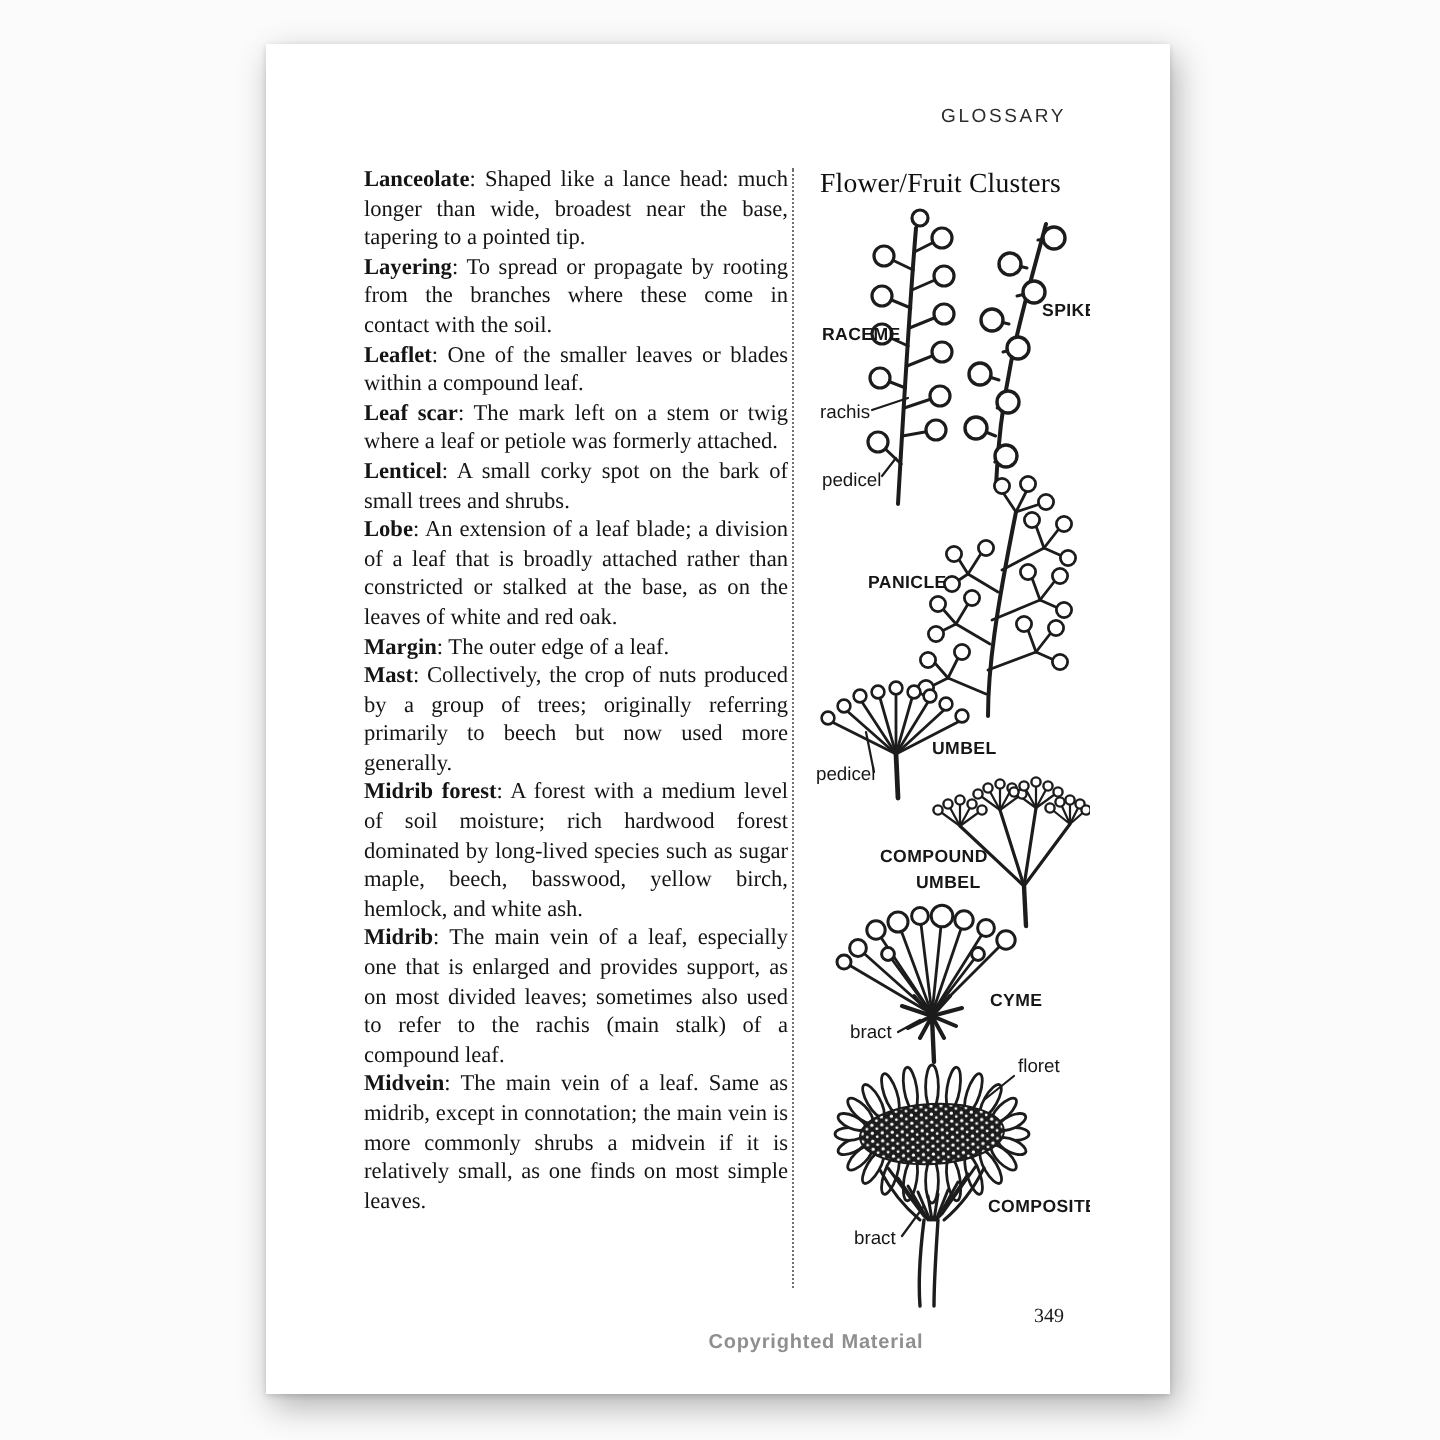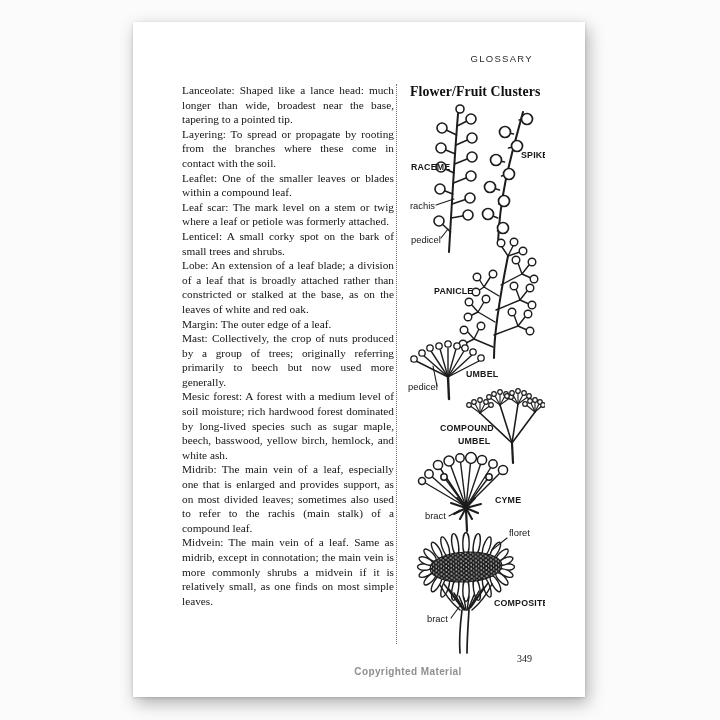--- a/index.html
+++ b/index.html
@@ -25,28 +25,28 @@
     position:absolute;top:31px;right:52px;
     font-family:Liberation Sans, sans-serif;font-size:9.5px;
     letter-spacing:1.3px;color:#2b2b2b;
   }
   .left-col{
     position:absolute;left:49px;top:61px;width:212px;
     font-size:11.3px;line-height:14.6px;color:#141414;
     text-align:justify;hyphens:auto;-webkit-hyphens:auto;
   }
   .left-col p{margin:0;}
-  .term{font-weight:normal;}
+  .term{font-weight:bold;}
   .divider{
     position:absolute;left:263px;top:62px;height:560px;width:0;
     border-left:1.6px dotted #707070;
   }
   .fig-title{
     position:absolute;left:277px;top:62px;
-    font-size:13.8px;font-weight:bold;color:#101010;letter-spacing:0.1px;
+    font-size:13.8px;font-weight:normal;color:#101010;letter-spacing:0.1px;
   }
   .figure{position:absolute;left:267px;top:80px;}
   .ink{stroke:#1c1c1c;fill:none;stroke-linecap:round;}
   .blob{fill:#ffffff;stroke:#1c1c1c;}
   .lbl-b{font-family:"Liberation Sans",sans-serif;font-weight:bold;font-size:8.8px;fill:#161616;letter-spacing:0.2px;}
   .lbl{font-family:"Liberation Sans",sans-serif;font-size:9.4px;fill:#161616;}
   .page-number{
     position:absolute;top:631px;right:53px;
     font-size:10px;color:#1a1a1a;margin-left:38px;
   }
@@ -57,26 +57,26 @@
 <div class="watermark wm-top">Copyrighted Material</div>
 
 <div class="page">
 
   <div class="running-head">GLOSSARY</div>
 
   <div class="left-col">
     <p><span class="term">Lanceolate</span><span>:</span> <span>Shaped like a lance head: much longer than wide, broadest near the base, tapering to a pointed tip.</span></p>
     <p><span class="term">Layering</span><span>:</span> <span>To spread or propagate by rooting from the branches where these come in contact with the soil.</span></p>
     <p><span class="term">Leaflet</span><span>:</span> <span>One of the smaller leaves or blades within a compound leaf.</span></p>
-    <p><span class="term">Leaf scar</span><span>:</span> <span>The mark level on a stem or twig where a leaf or petiole was formerly attached.</span></p>
+    <p><span class="term">Leaf scar</span><span>:</span> <span>The mark left on a stem or twig where a leaf or petiole was formerly attached.</span></p>
     <p><span class="term">Lenticel</span><span>:</span> <span>A small corky spot on the bark of small trees and shrubs.</span></p>
     <p><span class="term">Lobe</span><span>:</span> <span>An extension of a leaf blade; a division of a leaf that is broadly attached rather than constricted or stalked at the base, as on the leaves of white and red oak.</span></p>
     <p><span class="term">Margin</span><span>:</span> <span>The outer edge of a leaf.</span></p>
     <p><span class="term">Mast</span><span>:</span> <span>Collectively, the crop of nuts produced by a group of trees; originally referring primarily to beech but now used more generally.</span></p>
-    <p><span class="term">Mesic forest</span><span>:</span> <span>A forest with a medium level of soil moisture; rich hardwood forest dominated by long-lived species such as sugar maple, beech, basswood, yellow birch, hemlock, and white ash.</span></p>
+    <p><span class="term">Midrib forest</span><span>:</span> <span>A forest with a medium level of soil moisture; rich hardwood forest dominated by long-lived species such as sugar maple, beech, basswood, yellow birch, hemlock, and white ash.</span></p>
     <p><span class="term">Midrib</span><span>:</span> <span>The main vein of a leaf, especially one that is enlarged and provides support, as on most divided leaves; sometimes also used to refer to the rachis (main stalk) of a compound leaf.</span></p>
     <p><span class="term">Midvein</span><span>:</span> <span>The main vein of a leaf. Same as midrib, except in connotation; the main vein is more commonly shrubs a midvein if it is relatively small, as one finds on most simple leaves.</span></p>
   </div>
 
   <div class="divider"></div>
 
   <div class="fig-title">Flower/Fruit Clusters</div>
 
   <svg class="figure" width="145" height="553" viewBox="400 102 145 553" xmlns="http://www.w3.org/2000/svg">
     <defs>

